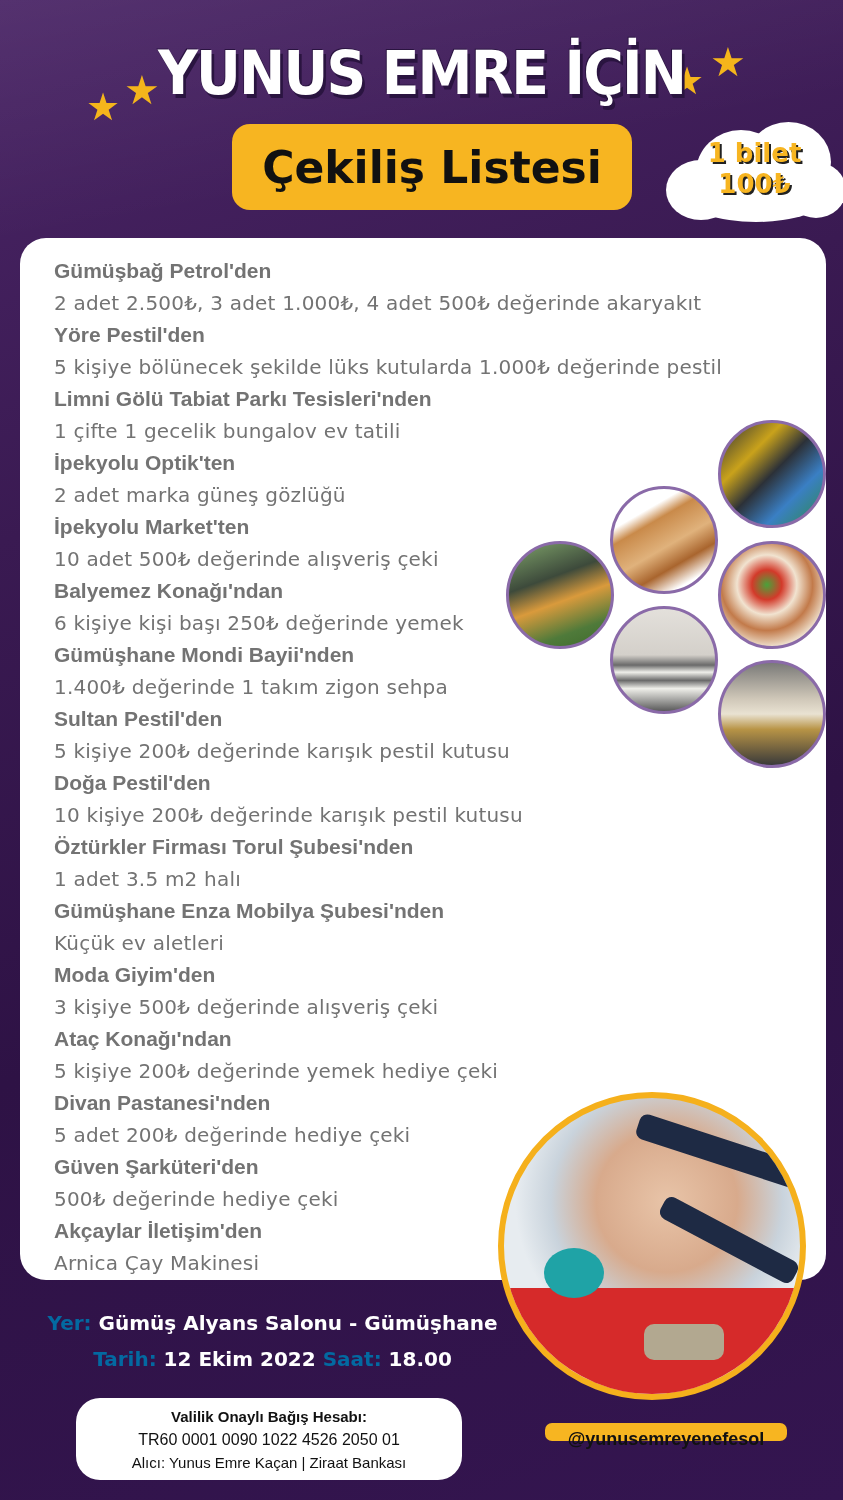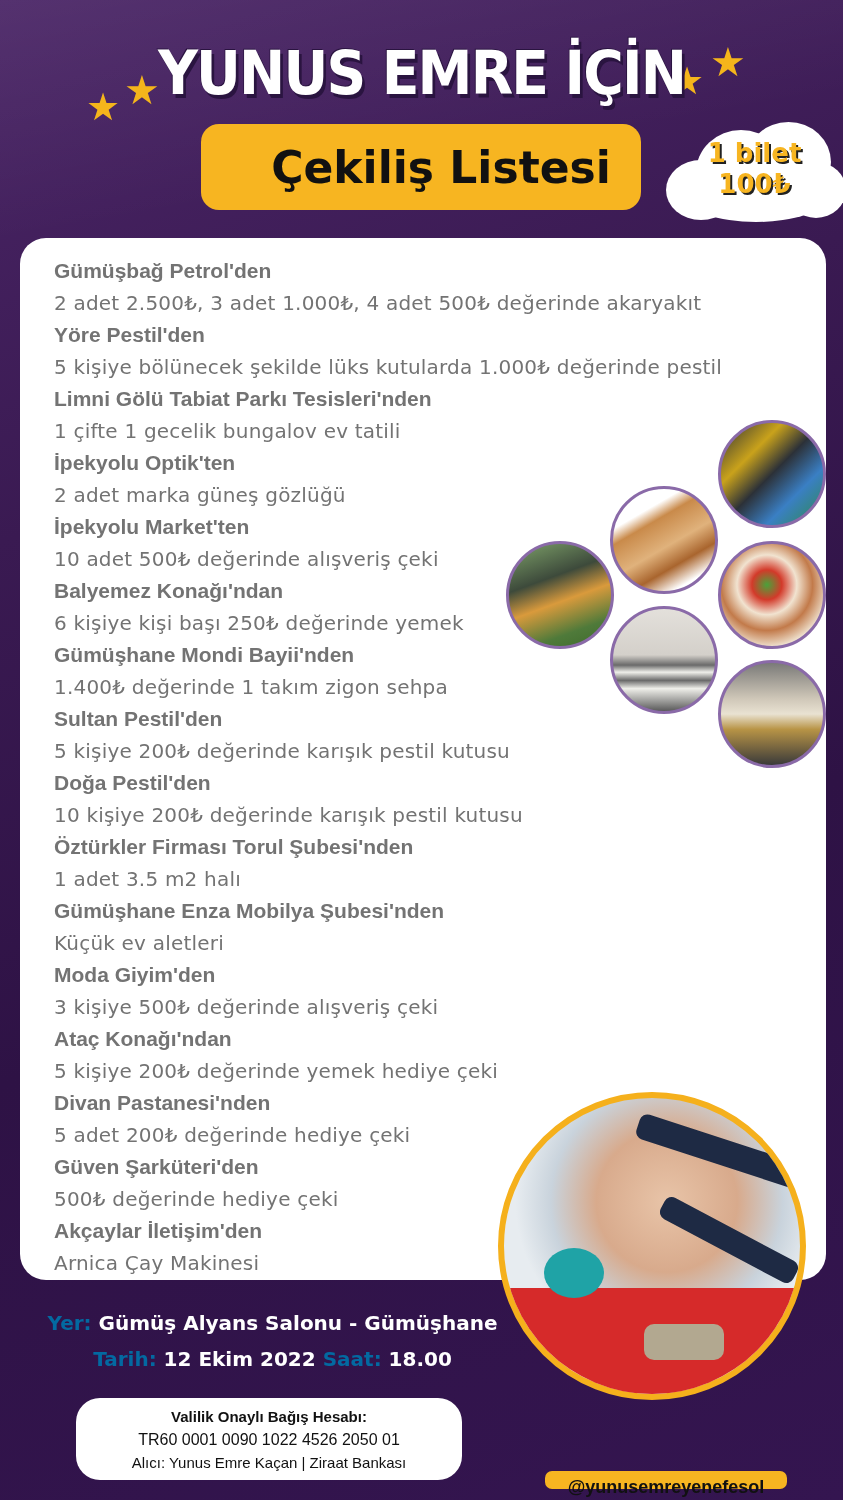--- a/index.html
+++ b/index.html
@@ -14,23 +14,23 @@
   }
   .title {
     position:absolute; left:0; width:843px; top:38px; text-align:center;
     font-family:"DejaVu Sans", sans-serif; font-weight:900; font-size:60px;
     color:#ffffff; letter-spacing:-2px;
     text-shadow: 3px 4px 0 #2a1440, -1px -1px 0 #2a1440;
     transform: scaleX(0.92);
   }
   .star { position:absolute; color:#f5b51b; line-height:1; }
   .subtitle-box {
-    position:absolute; left:201px; top:124px; width:400px; height:86px;
+    position:absolute; left:232px; top:124px; width:400px; height:86px;
     background:#f7b521; border-radius:18px;
-    display:flex; align-items:center; justify-content:center;padding-left:40px;
+    display:flex; align-items:center; justify-content:center;
   }
   .subtitle-box span {
     font-family:"DejaVu Sans", sans-serif; font-weight:bold; font-size:44px; color:#111;
   }
   .cloud { position:absolute; left:666px; top:122px; width:177px; height:100px; }
   .cloud .puff { position:absolute; background:#fff; border-radius:50%; }
   .cloud-text {
     position:absolute; left:0; top:16px; width:177px; text-align:center;
     font-family:"DejaVu Sans", sans-serif; font-weight:900; font-size:26px; line-height:31px;
     color:#f7b521; text-shadow: 2px 2px 0 #222;
@@ -63,21 +63,21 @@
   }
   .event .lbl { color:#0369a1; }
   .bank {
     position:absolute; left:76px; top:1398px; width:386px; height:82px;
     background:#fff; border-radius:24px; text-align:center;
   }
   .bank div { font-family:"Liberation Sans", sans-serif; color:#111; }
   .handle {
     position:absolute; left:545px; top:1423px; width:242px; height:18px;
     background:#f7b521; border-radius:7px; text-align:center; line-height:32px;
-    font-family:"Liberation Sans", sans-serif; font-weight:bold; font-size:18px; color:#111;margin-top:48px;
+    font-family:"Liberation Sans", sans-serif; font-weight:bold; font-size:18px; color:#111;
   }
 </style>
 </head>
 <body>
 
 <div class="bg-sheen"></div>
 
 <div class="star" style="left:86px;top:88px;font-size:38px;">★</div>
 <div class="star" style="left:124px;top:70px;font-size:40px;">★</div>
 <div class="star" style="left:670px;top:62px;font-size:38px;">★</div>

